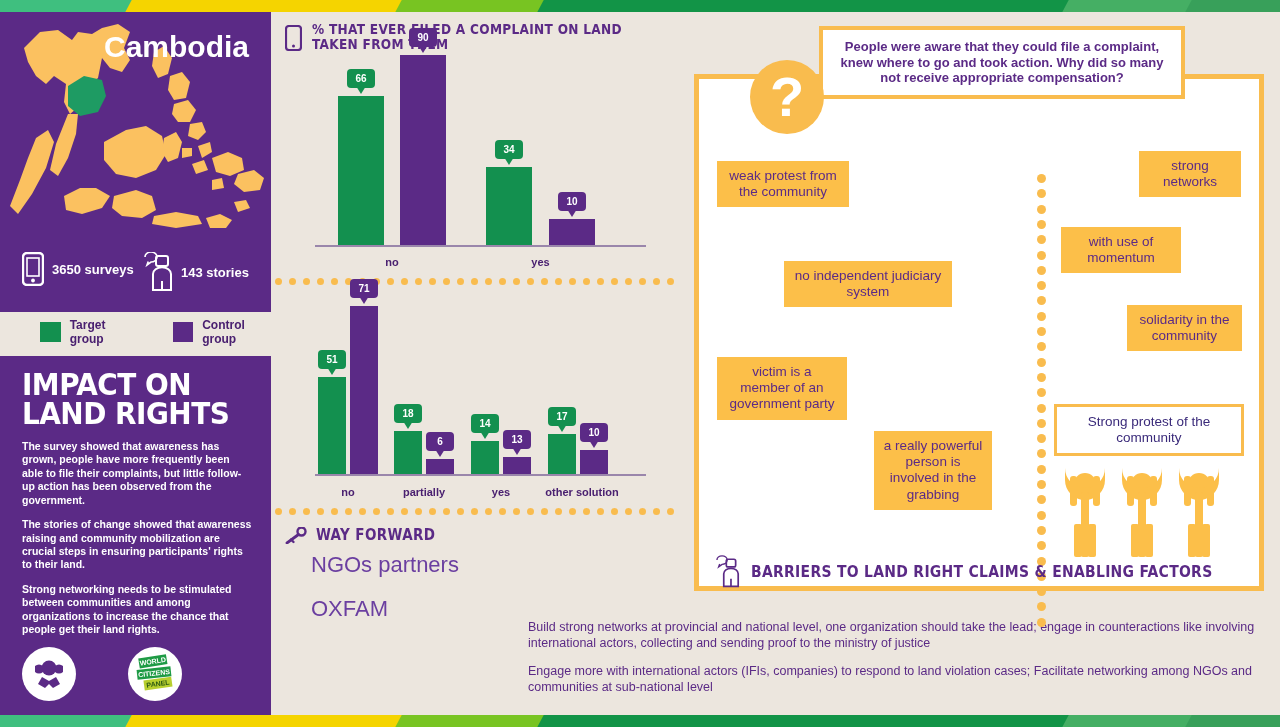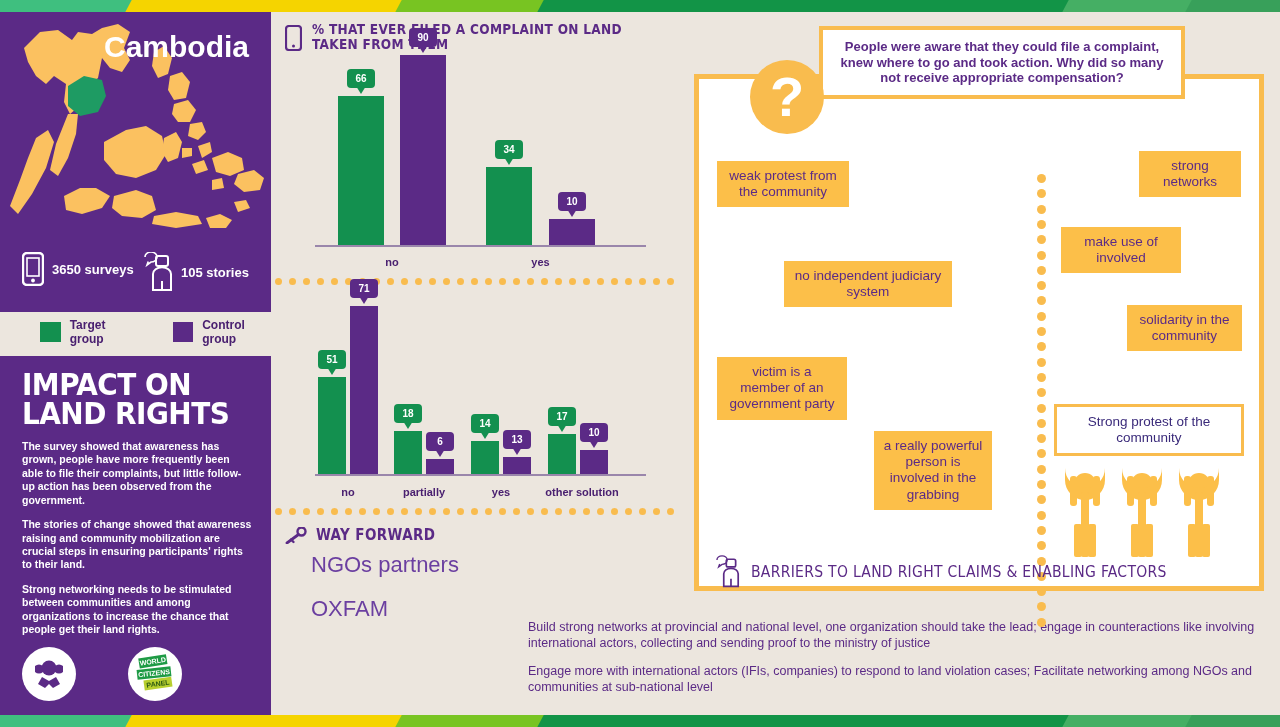--- a/index.html
+++ b/index.html
@@ -84,21 +84,21 @@
            color:#fff; font-size:56px; font-weight:bold; display:flex; align-items:center; justify-content:center;
            z-index:5; line-height:1; }
   .dotted-v { position:absolute; left:338px; top:95px; width:9px; height:455px; z-index:3; }
   .dotted-v i { position:absolute; left:0; width:9px; height:9px; border-radius:50%; background:#F9BC4E; }
 
   .tag { position:absolute; background:#FCBF49; color:#5B2A86; font-size:13.5px; line-height:1.2;
          padding:7px 9px; text-align:center; }
   .tag.outline { background:#fff; border:3px solid #F9BC4E; color:#3a2a7a; }
 
   .panel-caption { position:absolute; left:16px; bottom:-3px; display:flex; align-items:center; gap:10px; z-index:6; }
-  .panel-caption .txt { color:#5B2A86; font-size:15.5px; font-weight:normal; text-transform:uppercase; letter-spacing:0.3px;
+  .panel-caption .txt { color:#5B2A86; font-size:15.5px; font-weight:bold; text-transform:uppercase; letter-spacing:0.3px;
                         font-family:"DejaVu Sans", sans-serif; font-stretch:condensed; white-space:nowrap; }
 
   .wf-desc { position:absolute; left:-152px; top:608px; width:740px; }
   .wf-desc p { color:#5B2A86; font-size:12.5px; line-height:1.25; margin-bottom:13px; }
 </style>
 </head>
 <body>
 
 <div class="root">
 
@@ -153,21 +153,21 @@
           </svg>
           <span>3650 surveys</span>
         </div>
         <div class="stat s2">
           <svg width="30" height="40" viewBox="0 0 30 40">
             <path d="M2 5 a6 5 0 1 1 6 5 l-4 3 1.2-3.4" fill="none" stroke="#fff" stroke-width="1.6"></path>
             <rect x="13" y="4" width="12" height="10" rx="2" fill="none" stroke="#fff" stroke-width="2"></rect>
             <path d="M10 38 V22 a8 6 0 0 1 18 0 V38 Z" fill="none" stroke="#fff" stroke-width="2"></path>
             <line x1="19" y1="29" x2="19" y2="38" stroke="#fff" stroke-width="2"></line>
           </svg>
-          <span>105 stories</span>
+          <span>143 stories</span>
         </div>
       </div>
     </div>
 
     <div class="legend">
       <div class="lg-item a">
         <span class="sw" style="background:#13904F;"></span>
         <span>Target group</span>
       </div>
       <div class="lg-item b">
@@ -454,21 +454,21 @@
           <i style="top: 428.4px;"></i>
           <i style="top: 443.7px;"></i>
         </div>
 
       <div class="tag" style="left:18px;top:82px;width:132px;">weak protest from the community</div>
       <div class="tag" style="left:85px;top:182px;width:168px;">no independent judiciary system</div>
       <div class="tag" style="left:18px;top:278px;width:130px;">victim is a member of an government party</div>
       <div class="tag" style="left:175px;top:352px;width:118px;">a really powerful person is involved in the grabbing</div>
 
       <div class="tag" style="left:440px;top:72px;width:102px;">strong networks</div>
-      <div class="tag" style="left:362px;top:148px;width:120px;">make use of involved</div>
+      <div class="tag" style="left:362px;top:148px;width:120px;">with use of momentum</div>
       <div class="tag" style="left:428px;top:226px;width:115px;">solidarity in the community</div>
 
       <div class="tag outline" style="left:355px;top:325px;width:190px;">Strong protest of the community</div>
       <svg width="180" height="100" viewBox="0 0 180 100" style="position:absolute;left:358px;top:385px;">
         <g fill="#FCBF49">
           <g>
             <circle cx="28" cy="20" r="11"></circle>
             <path d="M8 4 a20 20 0 0 0 40 0 l0 12 a20 20 0 0 1-40 0 Z"></path>
             <rect x="13" y="12" width="7" height="30" rx="3"></rect>
             <rect x="36" y="12" width="7" height="30" rx="3"></rect>

